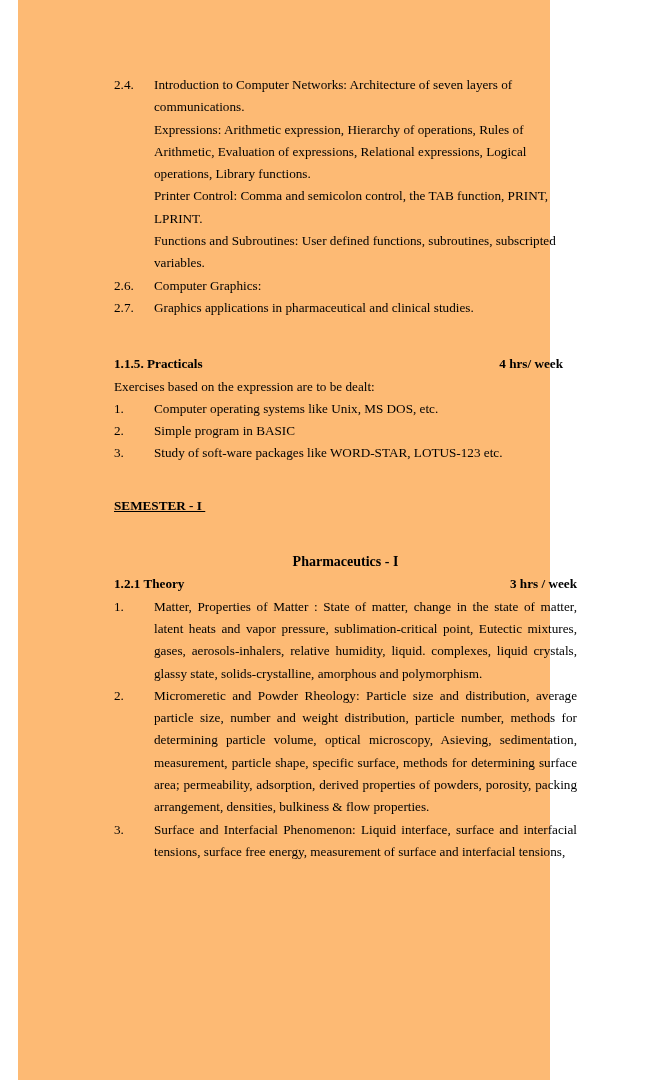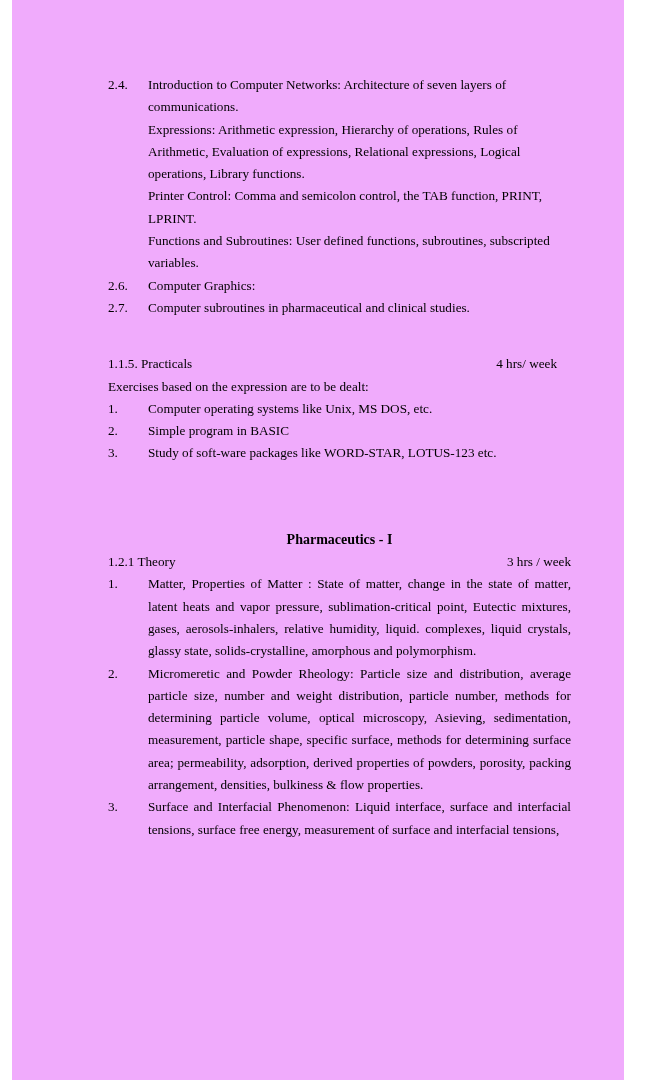--- a/index.html
+++ b/index.html
@@ -12,25 +12,25 @@
     width: 655px;
     height: 1080px;
     position: relative;
     font-family: "Liberation Serif", "DejaVu Serif", serif;
     color: #000000;
     overflow: hidden;
   }
 
   .page {
     position: absolute;
-    left: 12px;
+    left: 18px;
     top: 0;
-    width: 612px;
+    width: 532px;
     height: 1080px;
-    background: #f0abfc;
+    background: #fdba74;
   }
 
   
   .content {
     position: absolute;
     left: 96px;
     top: 74px;
     width: 463px;
   }
 
@@ -69,21 +69,21 @@
     line-height: 22.3px;
     text-align: left;
   }
 
   
   .heading-line {
     display: flex;
     align-items: baseline;
     font-size: 13.2px;
     line-height: 22.3px;
-    font-weight: normal;
+    font-weight: bold;
   }
   .heading-line .h-left {
     flex: 0 0 auto;
   }
   .heading-line .h-right {
     margin-left: auto;
     white-space: nowrap;
   }
   .heading-line.pad-right .h-right {
     margin-right: 14px;
@@ -123,21 +123,21 @@
     <div class="cont">Printer Control: Comma and semicolon control, the TAB function, PRINT, LPRINT.</div>
     <div class="cont">Functions and Subroutines: User defined functions, subroutines, subscripted variables.</div>
 
     <div class="row">
       <span class="num">2.6.</span>
       <span class="body">Computer Graphics:</span>
     </div>
 
     <div class="row">
       <span class="num">2.7.</span>
-      <span class="body">Computer subroutines in pharmaceutical and clinical studies.</span>
+      <span class="body">Graphics applications in pharmaceutical and clinical studies.</span>
     </div>
 
     <div class="spacer-xl"></div>
 
     <div class="heading-line pad-right">
       <span class="h-left">1.1.5. Practicals</span>
       <span class="h-right">4 hrs/ week</span>
     </div>
 
     <div class="flush">Exercises based on the expression are to be dealt:</div>
@@ -150,20 +150,23 @@
       <span class="num">2.</span>
       <span class="body">Simple program in BASIC</span>
     </div>
     <div class="row">
       <span class="num">3.</span>
       <span class="body">Study of soft-ware packages like WORD-STAR, LOTUS-123 etc.</span>
     </div>
 
     <div class="spacer-lg"></div>
 
+    <div>
+      <span class="semester">SEMESTER - I </span>
+    </div>
 
     <div class="spacer-xl"></div>
 
     <div class="centered">Pharmaceutics - I</div>
 
     <div class="heading-line">
       <span class="h-left">1.2.1 Theory</span>
       <span class="h-right">3 hrs / week</span>
     </div>
 

